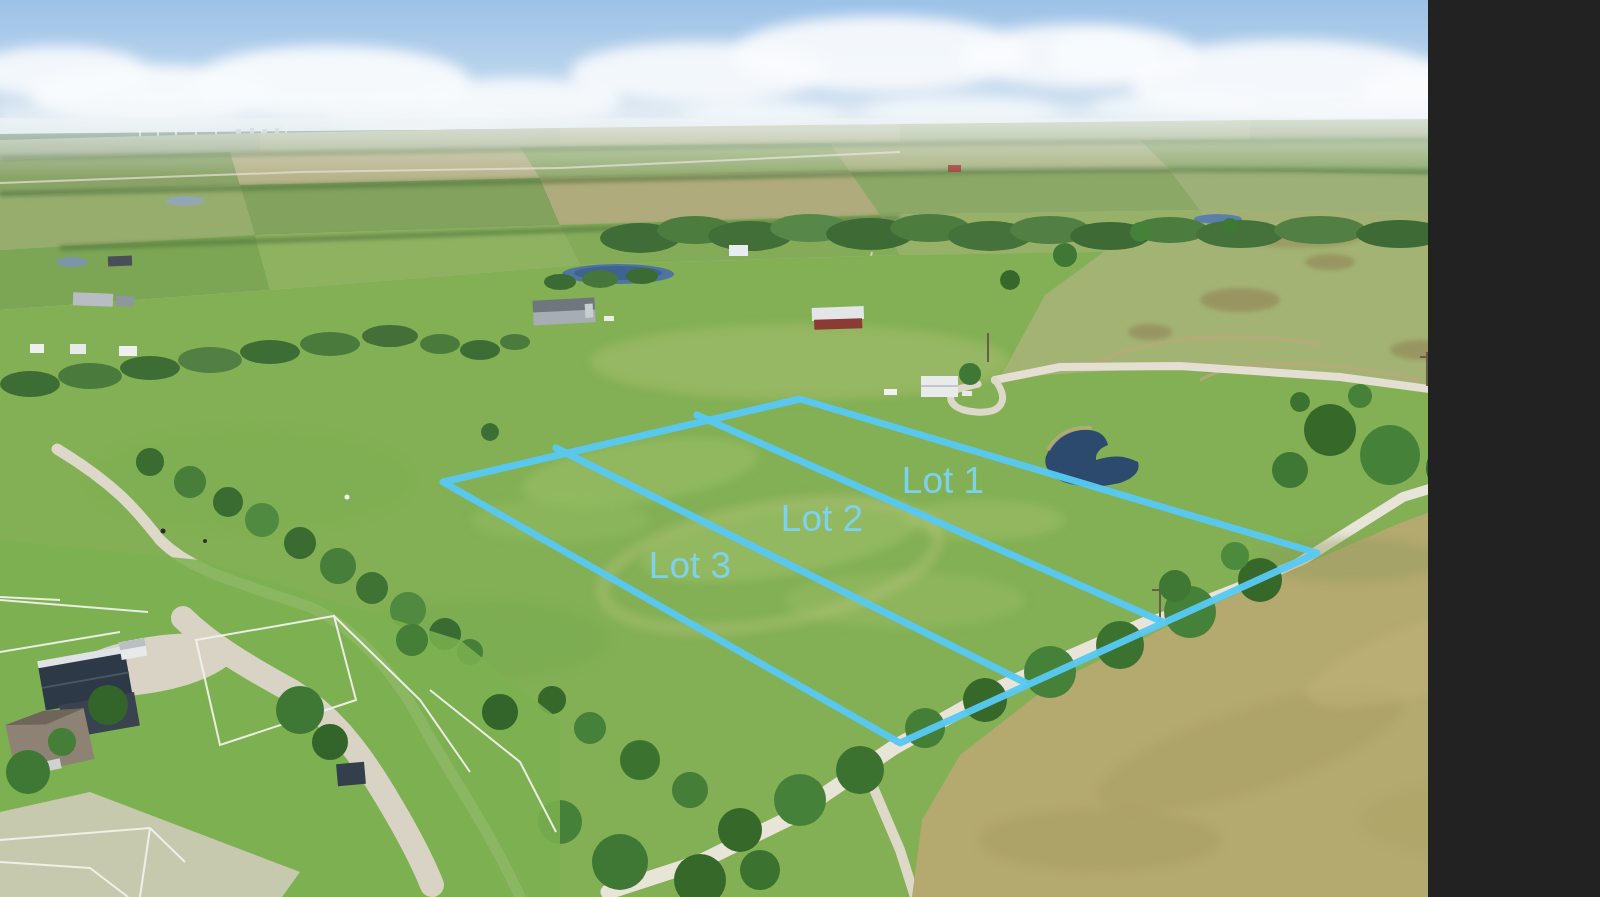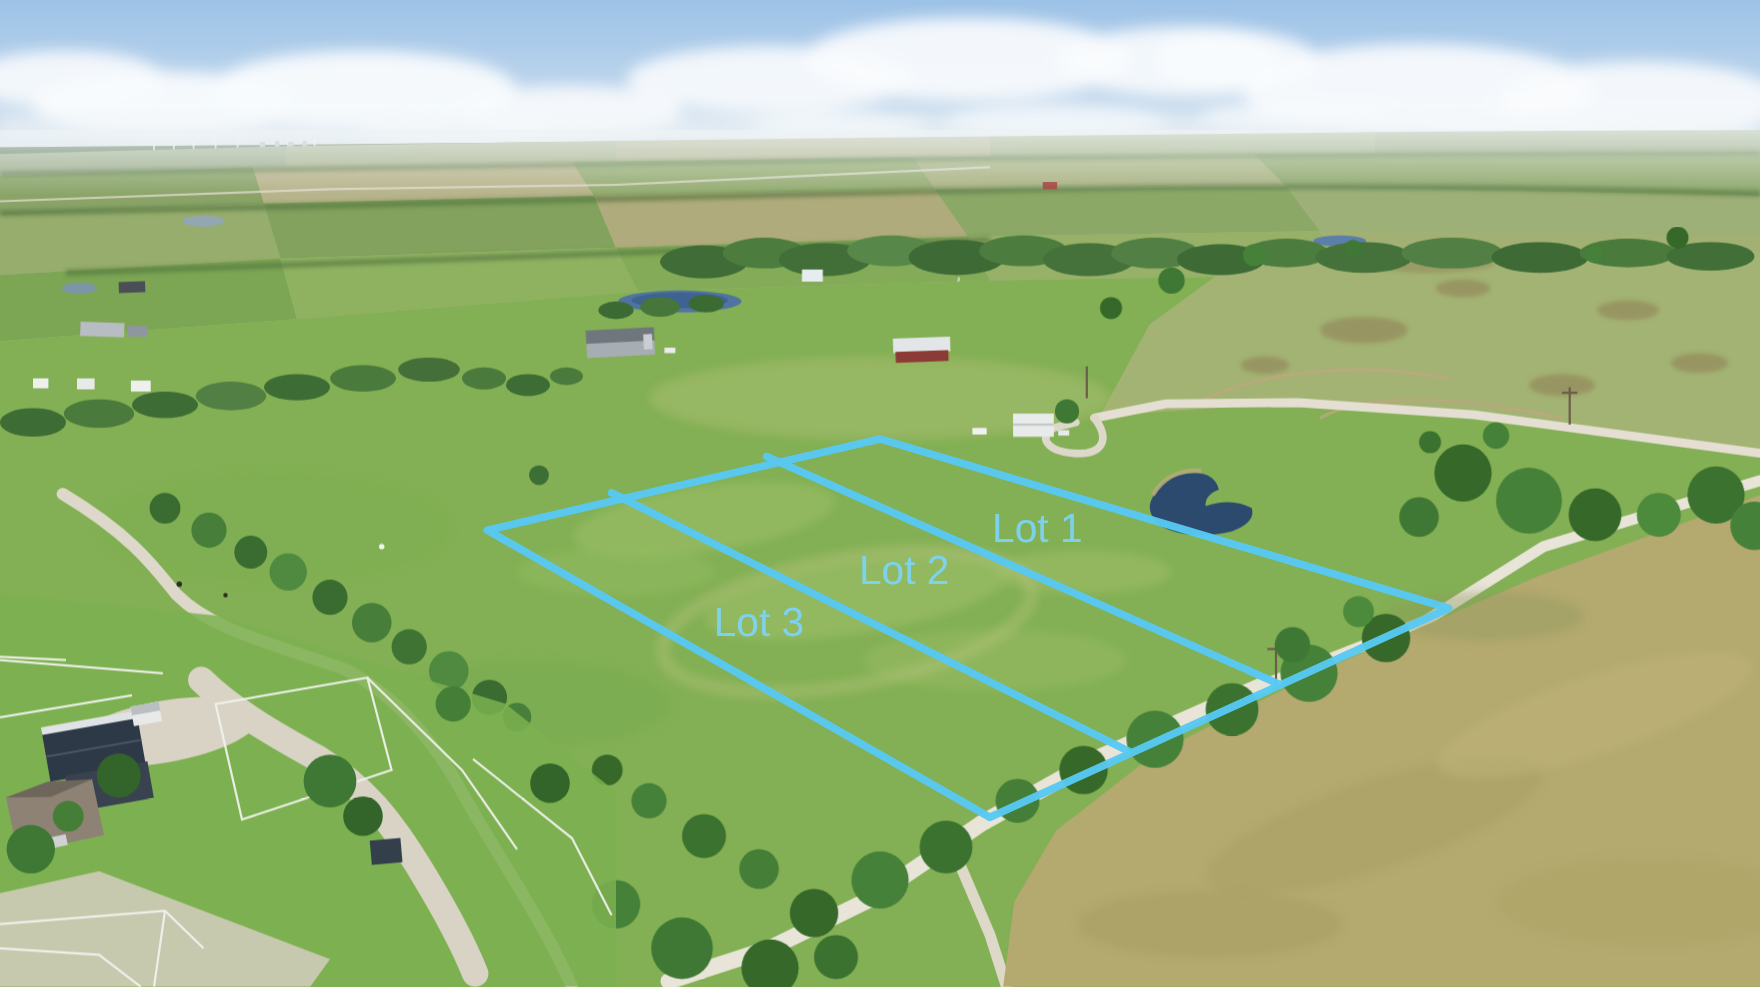--- a/index.html
+++ b/index.html
@@ -1,16 +1,16 @@
 <!DOCTYPE html>
 <html><head>
 <meta charset="utf-8">
 <style>
   html,body{margin:0;padding:0;background:#222;}
-  .stage{width:1600px;height:897px;position:relative;overflow:hidden;
+  .stage{width:1428px;height:897px;position:relative;overflow:hidden;
          font-family:"Liberation Sans", sans-serif;}
   svg{display:block;}
   text.lot-label{font-family:"Liberation Sans", sans-serif;font-size:37px;font-weight:400;}
 </style>
 </head>
 <body>
 
 <div class="stage">
 <svg width="1600" height="897" viewBox="0 0 1600 897" xmlns="http://www.w3.org/2000/svg">
   <defs>

